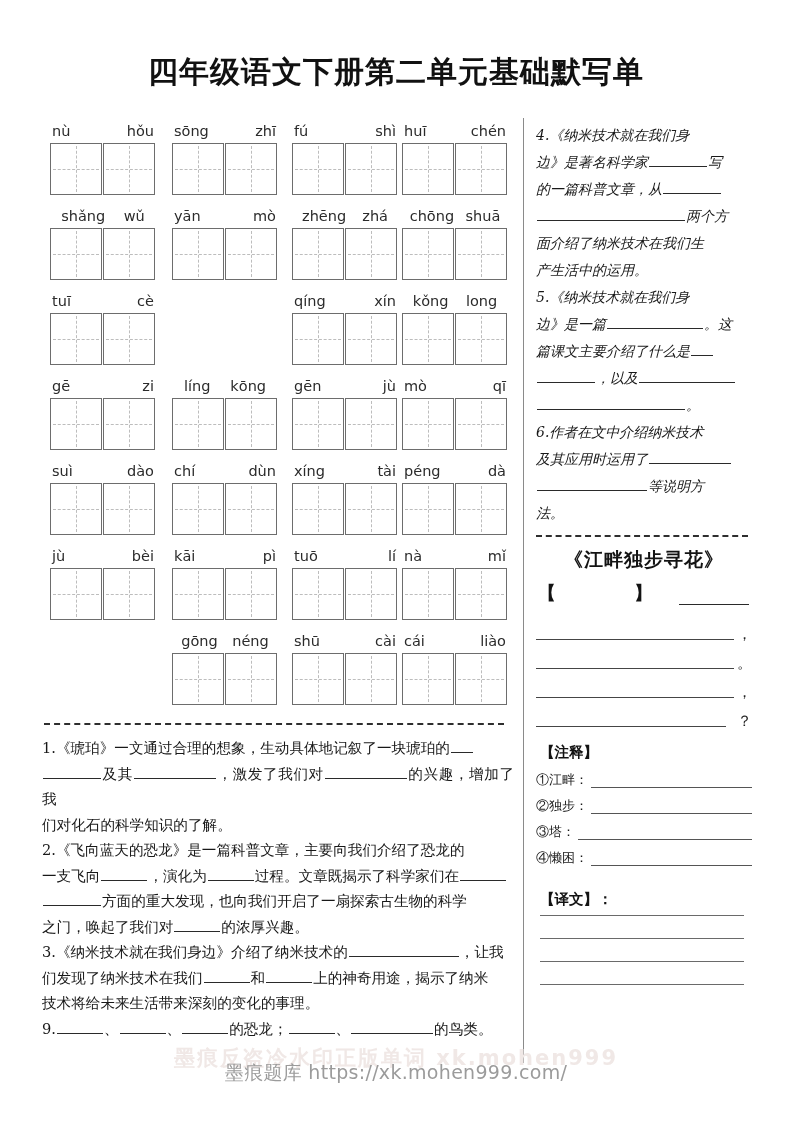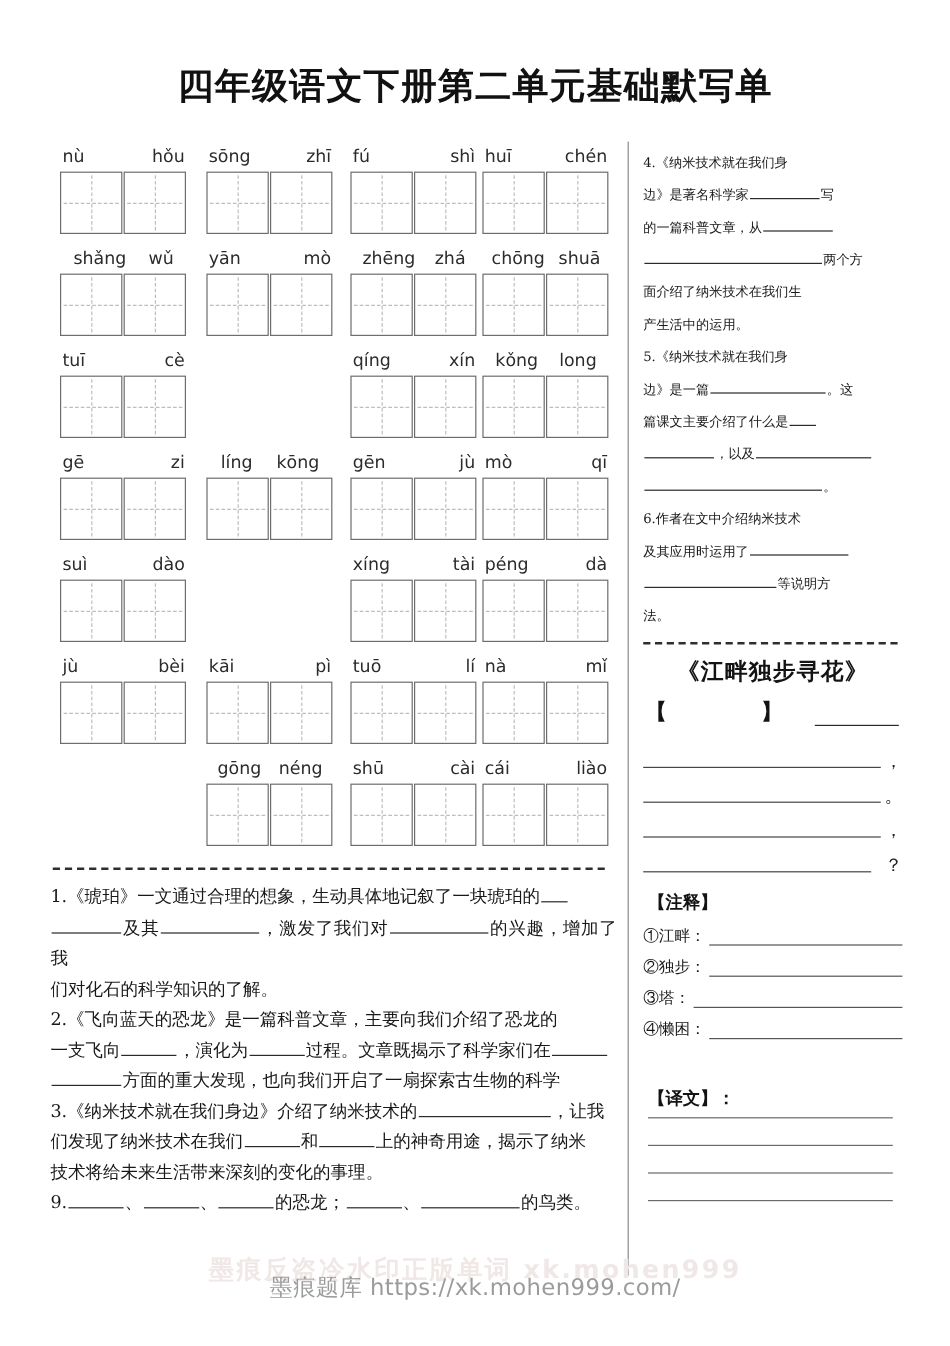--- a/index.html
+++ b/index.html
@@ -146,24 +146,25 @@
     line-height: 25.5px;
     color: #181818;
     text-align: justify;
   }
   .prose p {
     margin: 0;
     padding: 0;
   }
   .right-prose {
     font-family: "DejaVu Serif", "Liberation Serif", serif;
-    font-size: 11px;
+    font-size: 14px;
     line-height: 27px;
     color: #181818;
     text-align: justify;
+    font-style: italic;
   }
   .right-prose p { margin: 0; padding: 0; }
 
   .blank {
     display: inline-block;
     border-bottom: 1.3px solid #2a2a2a;
     vertical-align: baseline;
     height: 15px;
     margin: 0 1px;
   }
@@ -454,20 +455,30 @@
       <div class="word-group wg-0">
         <div class="pin-pair">
           <span class="pin-syl">suì</span>
           <span class="pin-syl">dào</span>
         </div>
         <div class="tzg-pair">
           <div class="tzg"></div>
           <div class="tzg"></div>
         </div>
       </div>
+      <div class="word-group wg-1">
+        <div class="pin-pair">
+          <span class="pin-syl">chí</span>
+          <span class="pin-syl">dùn</span>
+        </div>
+        <div class="tzg-pair">
+          <div class="tzg"></div>
+          <div class="tzg"></div>
+        </div>
+      </div>
       <div class="word-group wg-2">
         <div class="pin-pair">
           <span class="pin-syl">xíng</span>
           <span class="pin-syl">tài</span>
         </div>
         <div class="tzg-pair">
           <div class="tzg"></div>
           <div class="tzg"></div>
         </div>
       </div>
@@ -563,20 +574,21 @@
 
     <div class="prose">
 
       <p><span>1.《琥珀》一文通过合理的想象，生动具体地记叙了一块琥珀的</span><span class="blank b2"></span></p>
       <p><span class="blank b5"></span><span>及其</span><span class="blank b7"></span><span>，激发了我们对</span><span class="blank b7"></span><span>的兴趣，增加了我</span></p>
       <p><span>们对化石的科学知识的了解。</span></p>
 
       <p><span>2.《飞向蓝天的恐龙》是一篇科普文章，主要向我们介绍了恐龙的</span></p>
       <p><span>一支飞向</span><span class="blank b4"></span><span>，演化为</span><span class="blank b4"></span><span>过程。文章既揭示了科学家们在</span><span class="blank b4"></span></p>
       <p><span class="blank b5"></span><span>方面的重大发现，也向我们开启了一扇探索古生物的科学</span></p>
+      <p><span>之门，唤起了我们对</span><span class="blank b4"></span><span>的浓厚兴趣。</span></p>
 
       <p><span>3.《纳米技术就在我们身边》介绍了纳米技术的</span><span class="blank b9"></span><span>，让我</span></p>
       <p><span>们发现了纳米技术在我们</span><span class="blank b4"></span><span>和</span><span class="blank b4"></span><span>上的神奇用途，揭示了纳米</span></p>
       <p><span>技术将给未来生活带来深刻的变化的事理。</span></p>
 
       <p><span>9.</span><span class="blank b4"></span><span>、</span><span class="blank b4"></span><span>、</span><span class="blank b4"></span><span>的恐龙；</span><span class="blank b4"></span><span>、</span><span class="blank b7"></span><span>的鸟类。</span></p>
     </div>
   </div>
 
   <div class="col-divider"></div>
@@ -641,21 +653,21 @@
     </div>
     <div class="note-item">
       <span class="note-label">③塔：</span>
       <span class="note-rule"></span>
     </div>
     <div class="note-item">
       <span class="note-label">④懒困：</span>
       <span class="note-rule"></span>
     </div>
 
-    <div class="section-head" style="margin-top:36px">【译文】：</div>
+    <div class="section-head" style="margin-top:20px">【译文】：</div>
 
     <div class="trans-rule"></div>
     <div class="trans-rule"></div>
     <div class="trans-rule"></div>
     <div class="trans-rule"></div>
   </div>
 </div>
 
 <div class="wm-faint">墨痕反盗冷水印正版单词 xk.mohen999</div>
 <div class="wm-main">墨痕题库 https://xk.mohen999.com/</div>

